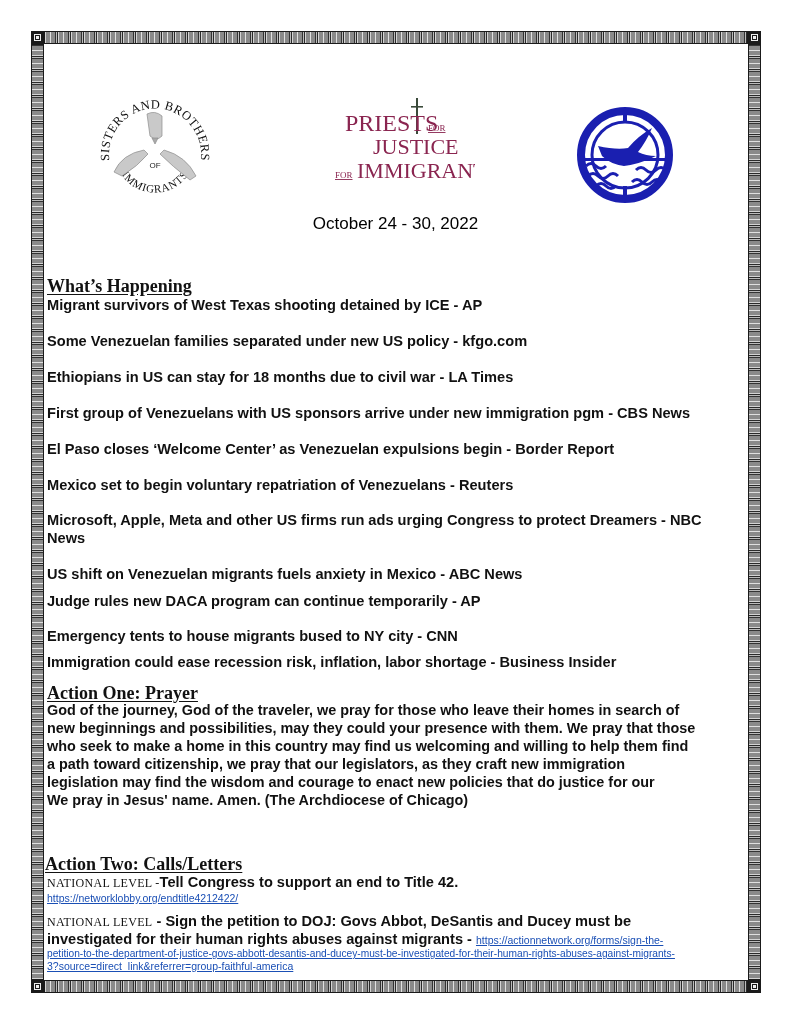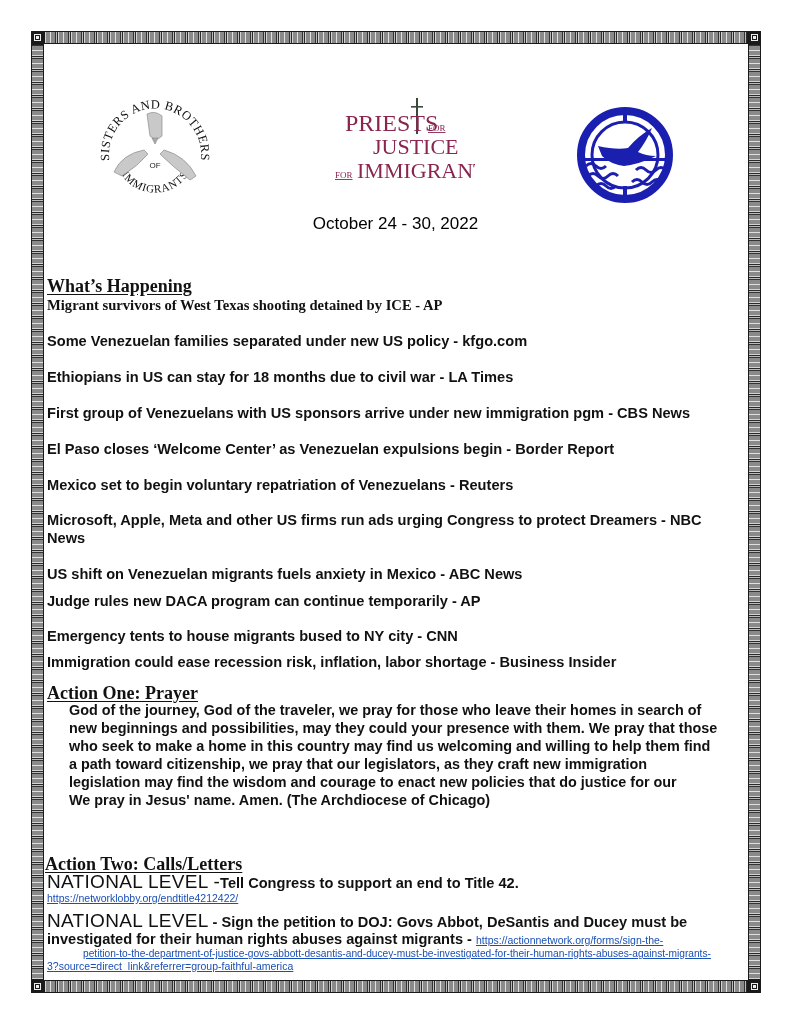--- a/index.html
+++ b/index.html
@@ -30,23 +30,23 @@
 
   .logo-sb { position: absolute; left: 92px; top: 92px; width: 126px; height: 118px; }
   .logo-pj { position: absolute; left: 335px; top: 98px; width: 140px; height: 92px; }
   .logo-dove { position: absolute; left: 576px; top: 106px; width: 98px; height: 98px; }
 
   .date { position: absolute; left: 0; width: 791px; top: 214px; text-align: center; font-size: 17px; font-weight: normal; color: #000; }
 
   .sec-head { position: absolute; left: 47px; font-family: "Liberation Serif", serif; font-weight: bold; font-size: 18px; text-decoration: underline; text-underline-offset: 2px; color: #111; white-space: nowrap; text-align: right; }
   .news { position: absolute; left: 47px; width: 700px; font-weight: bold; font-size: 14.6px; line-height: 18px; color: #111; white-space: nowrap; }
   .news.wrap { white-space: normal; }
-  .prayer { position: absolute; left: 47px; top: 701px; width: 700px; font-weight: bold; font-size: 14.4px; line-height: 18px; color: #111; margin-left: 22px; }
+  .prayer { position: absolute; left: 47px; top: 701px; width: 700px; font-weight: bold; font-size: 14.4px; line-height: 18px; color: #111; }
   .call { position: absolute; left: 47px; width: 700px; font-weight: bold; font-size: 14.6px; line-height: 18px; color: #111; }
-  .serif-caps { font-family: Liberation Sans, sans-serif; font-weight: normal; font-size: 19px; letter-spacing: 0.3px; }
+  .serif-caps { font-family: Liberation Serif, serif; font-weight: normal; font-size: 12px; letter-spacing: 0.3px; }
   .link { color: #1a4fb5; text-decoration: underline; font-weight: normal; }
   .link.sm { font-size: 10.5px; line-height: 12px; }
   .link-block { position: absolute; left: 47px; width: 700px; font-size: 10.5px; line-height: 12px; color: #1a4fb5; }
 </style>
 </head>
 <body>
 
 <div class="band h top"></div>
 <div class="band h bottom"></div>
 <div class="band v left"></div>
@@ -112,21 +112,21 @@
       <path d="M60 64 q5 -5 10 0 q5 5 10 0 q5 -5 10 0"></path>
       <path d="M56 76 q5 -5 10 0 q5 5 10 0 q5 -5 10 0"></path>
     </g>
   </svg>
 </div>
 
 <div class="date">October 24 - 30, 2022</div>
 
 <div class="sec-head" style="top:276px;">What’s Happening</div>
 
-<a class="news" style="top:296px;font-family:Liberation Serif, serif;">Migrant survivors of West Texas shooting detained by ICE - AP</a>
+<a class="news" style="top:296px;">Migrant survivors of West Texas shooting detained by ICE - AP</a>
 <a class="news" style="top:332px;">Some Venezuelan families separated under new US policy - kfgo.com</a>
 <a class="news" style="top:368px;">Ethiopians in US can stay for 18 months due to civil war - LA Times</a>
 <a class="news" style="top:404px;">First group of Venezuelans with US sponsors arrive under new immigration pgm - CBS News</a>
 <a class="news" style="top:440px;">El Paso closes ‘Welcome Center’ as Venezuelan expulsions begin - Border Report</a>
 <a class="news" style="top:476px;">Mexico set to begin voluntary repatriation of Venezuelans - Reuters</a>
 <a class="news wrap" style="top:511px; width:660px;">Microsoft, Apple, Meta and other US firms run ads urging Congress to protect Dreamers - NBC News</a>
 <a class="news" style="top:565px;">US shift on Venezuelan migrants fuels anxiety in Mexico - ABC News</a>
 <a class="news" style="top:592px;">Judge rules new DACA program can continue temporarily - AP</a>
 <a class="news" style="top:627px;">Emergency tents to house migrants bused to NY city - CNN</a>
 <a class="news" style="top:653px;">Immigration could ease recession risk, inflation, labor shortage - Business Insider</a>
@@ -147,14 +147,14 @@
   <span class="serif-caps">NATIONAL LEVEL -</span><span>Tell Congress to support an end to Title 42.</span>
 </div>
 <a class="link-block link" style="top:892px;">https://networklobby.org/endtitle4212422/</a>
 
 <div class="call" style="top:912px;">
   <span class="serif-caps">NATIONAL LEVEL</span><span> - Sign the petition to DOJ: Govs Abbot, DeSantis and Ducey must be</span>
 </div>
 <div class="call" style="top:930px;">
   <span>investigated for their human rights abuses against migrants - </span><a class="link sm">https://actionnetwork.org/forms/sign-the-</a>
 </div>
-<a class="link-block link" style="top:948px; font-size:10.2px;margin-left:36px;">petition-to-the-department-of-justice-govs-abbott-desantis-and-ducey-must-be-investigated-for-their-human-rights-abuses-against-migrants-</a>
+<a class="link-block link" style="top:948px; font-size:10.2px;">petition-to-the-department-of-justice-govs-abbott-desantis-and-ducey-must-be-investigated-for-their-human-rights-abuses-against-migrants-</a>
 <a class="link-block link" style="top:960px;">3?source=direct_link&amp;referrer=group-faithful-america</a>
 
 </body></html>

